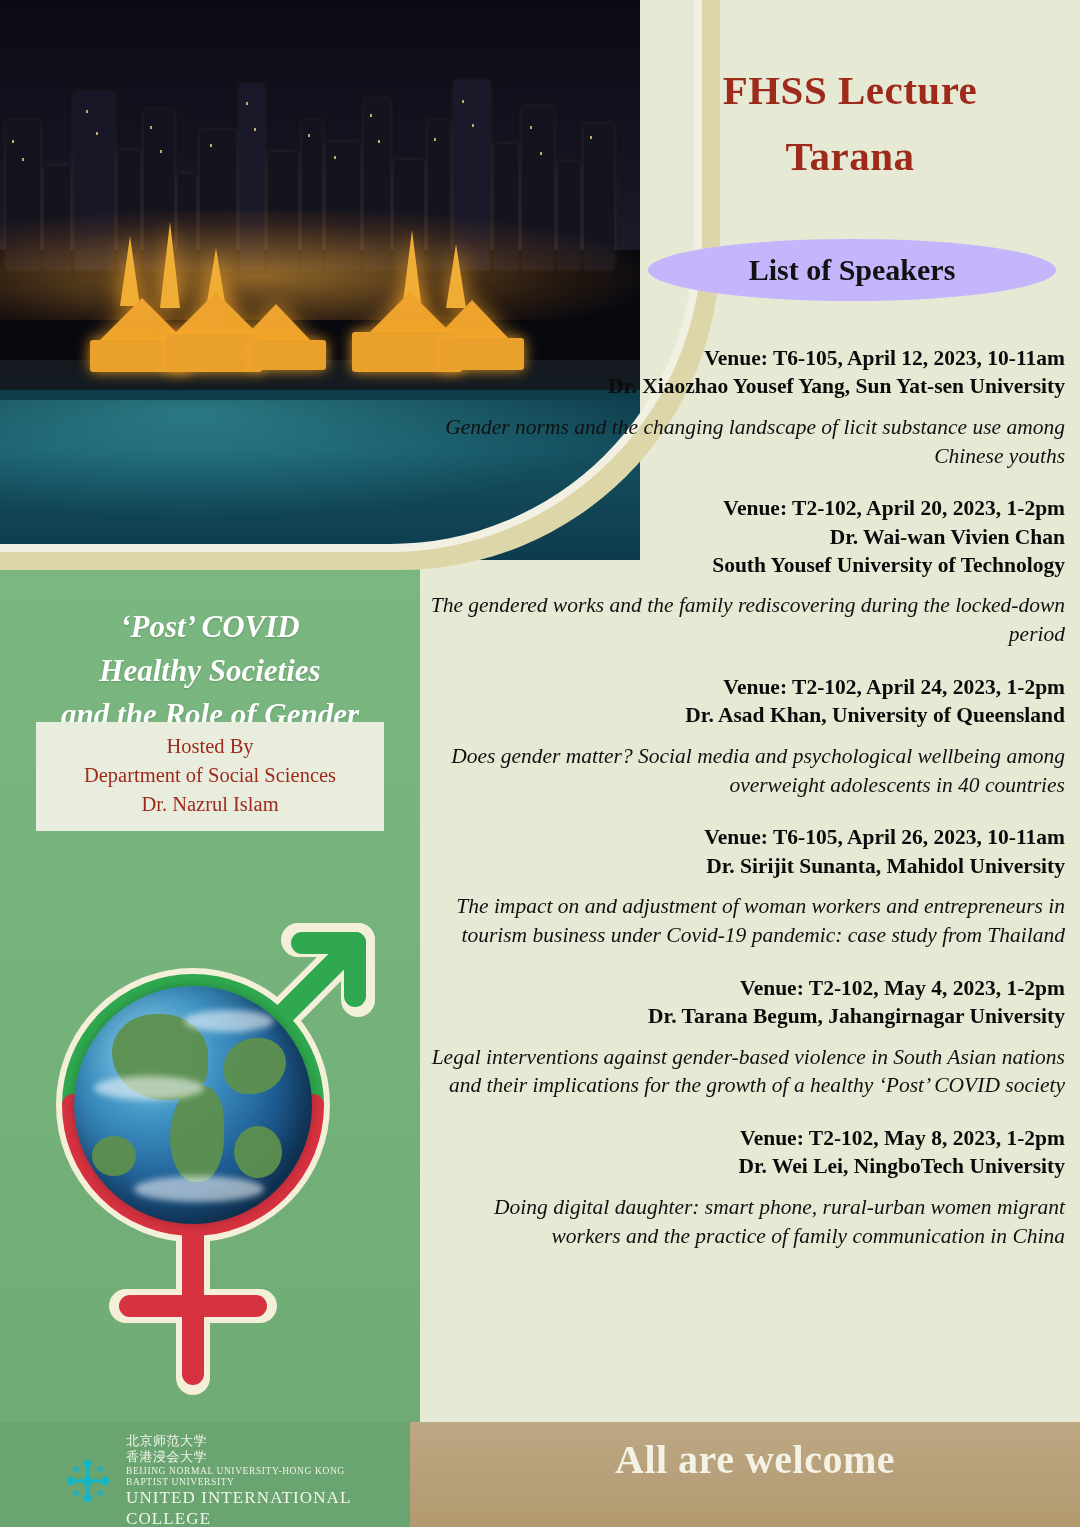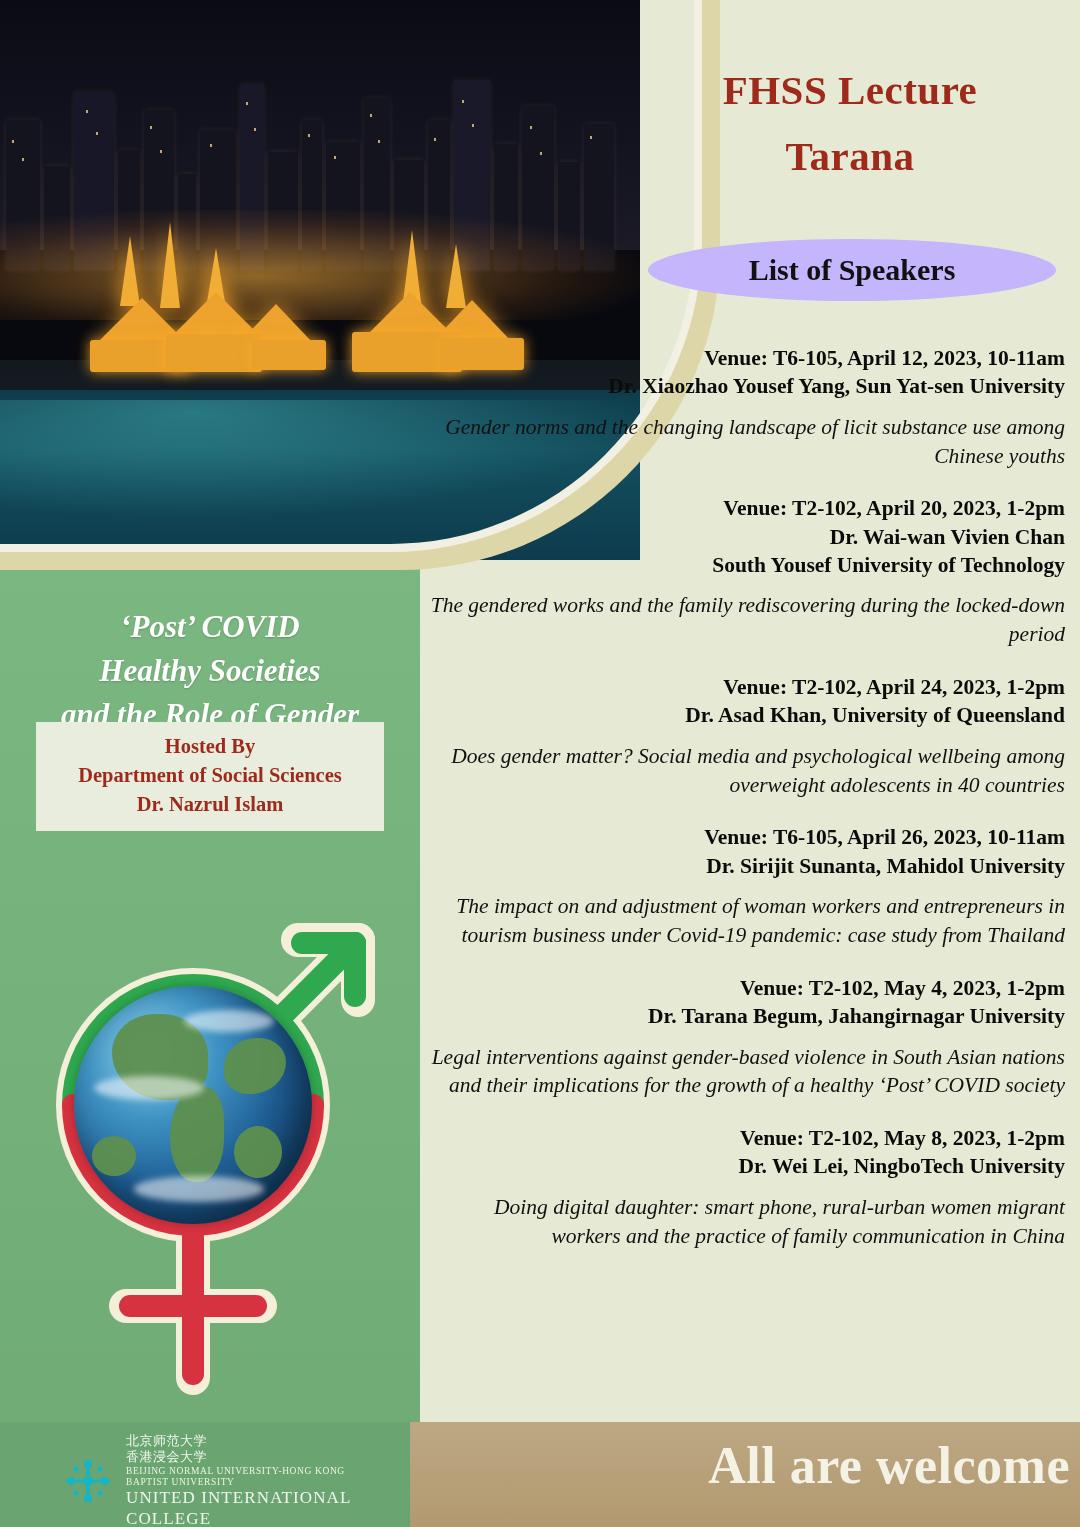--- a/index.html
+++ b/index.html
@@ -226,21 +226,21 @@
   }
   .host-box {
     position: absolute;
     left: 36px;
     top: 722px;
     width: 348px;
     padding: 10px 0 12px;
     background: #e8eddd;
     text-align: center;
     color: #9e2a1c;
-    font-weight: bold;
+    font-weight: normal;
     font-size: 20.5px;
     line-height: 1.42;
   }
 
   
   .emblem {
     position: absolute;
     left: 22px;
     top: 858px;
     width: 390px;
@@ -288,24 +288,24 @@
     top: 1422px;
     width: 412px;
     height: 105px;
     background: #6aa571;
   }
   .welcome {
     position: absolute;
     left: 440px;
     top: 1436px;
     width: 630px;
-    text-align: right;
+    text-align: center;
     color: #f4f2e4;
     font-weight: bold;
-    font-size: 52px;
+    font-size: 40px;
     letter-spacing: .5px;
   }
 
   
   .logo {
     position: absolute;
     left: 62px;
     top: 1448px;
     width: 320px;
     height: 66px;

